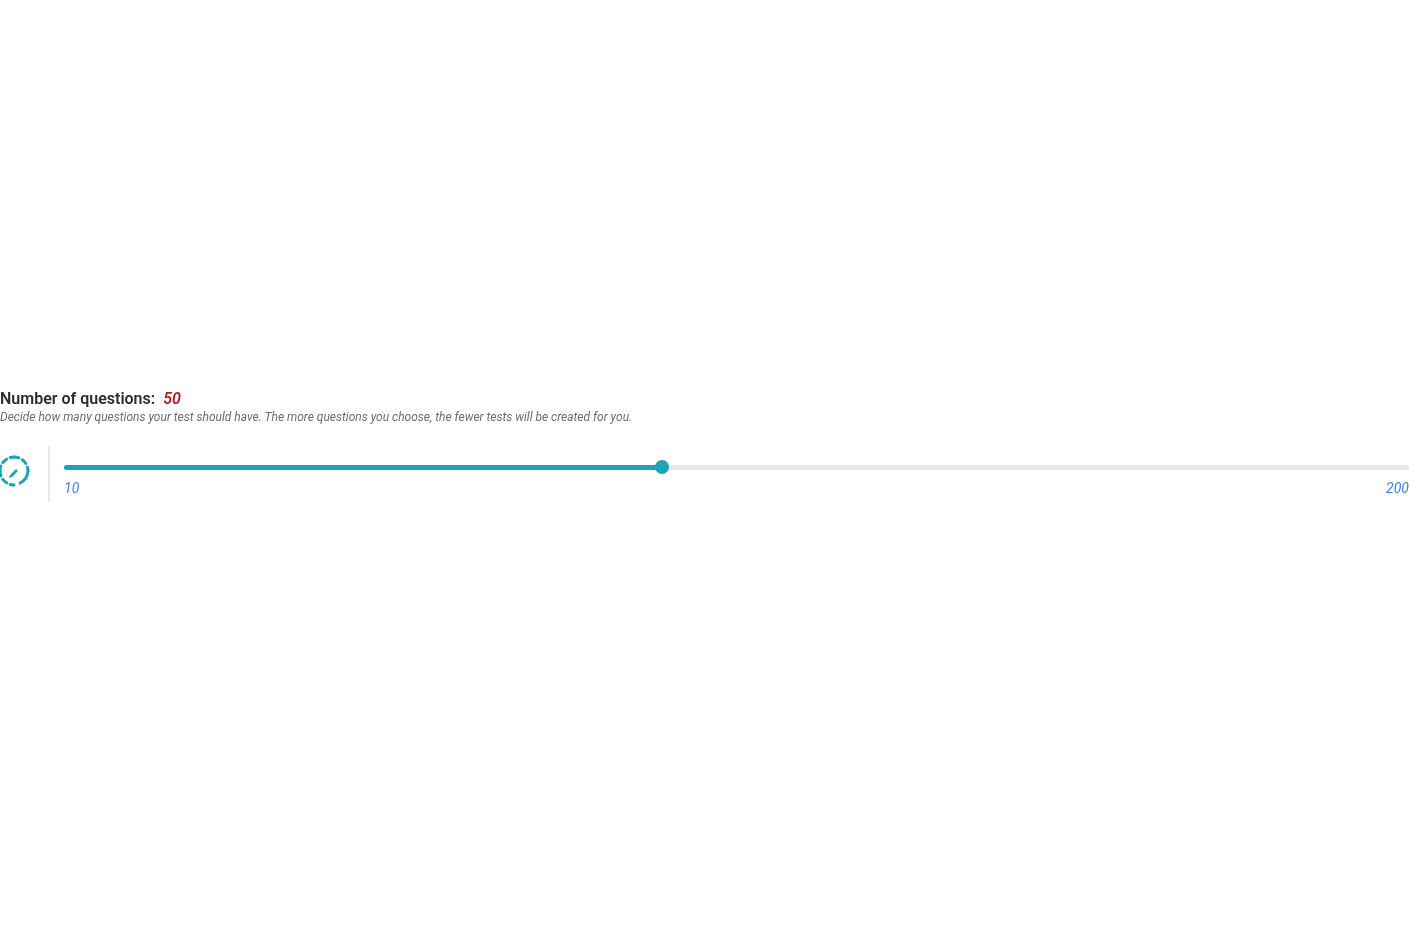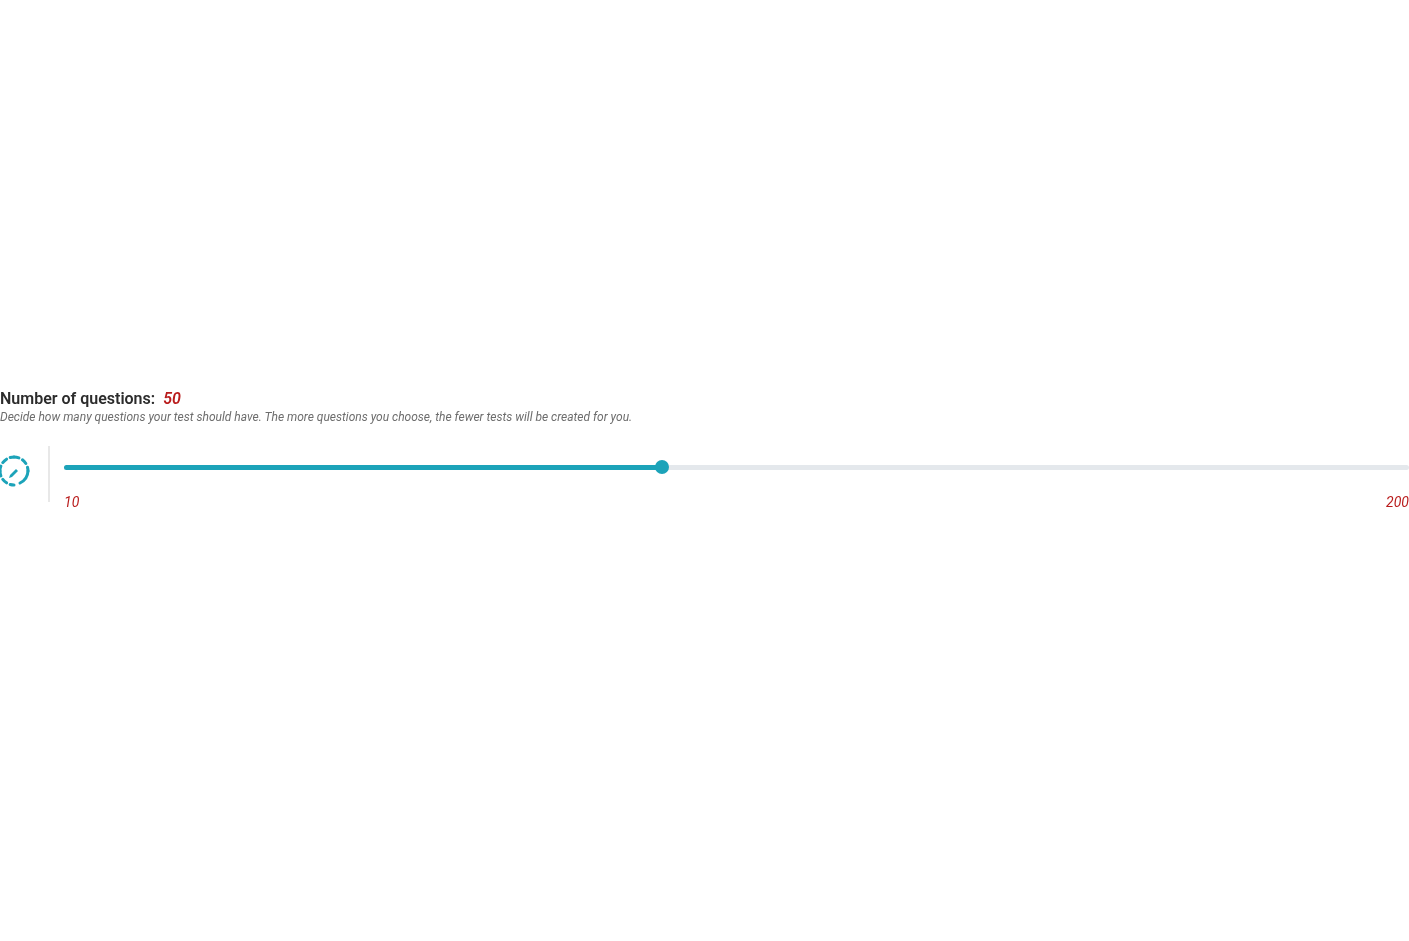--- a/index.html
+++ b/index.html
@@ -99,24 +99,24 @@
       width: 14px;
       height: 14px;
       background: #1ca3b9;
       border-radius: 50%;
       top: 50%;
       transform: translate(-50%, -50%);
     }
     .slider-labels {
       display: flex;
       justify-content: space-between;
-      margin-top: 20px;
+      margin-top: 6px;
       font-style: italic;
       font-size: 14px;
-      color: #b91c1c;
+      color: #3b82f6;
     }
   </style>
 </head>
 <body>
 
 <div class="container">
   <div class="title-row">
     <span class="title-label">Number of questions:</span>
     <span class="title-value">50</span>
   </div>

